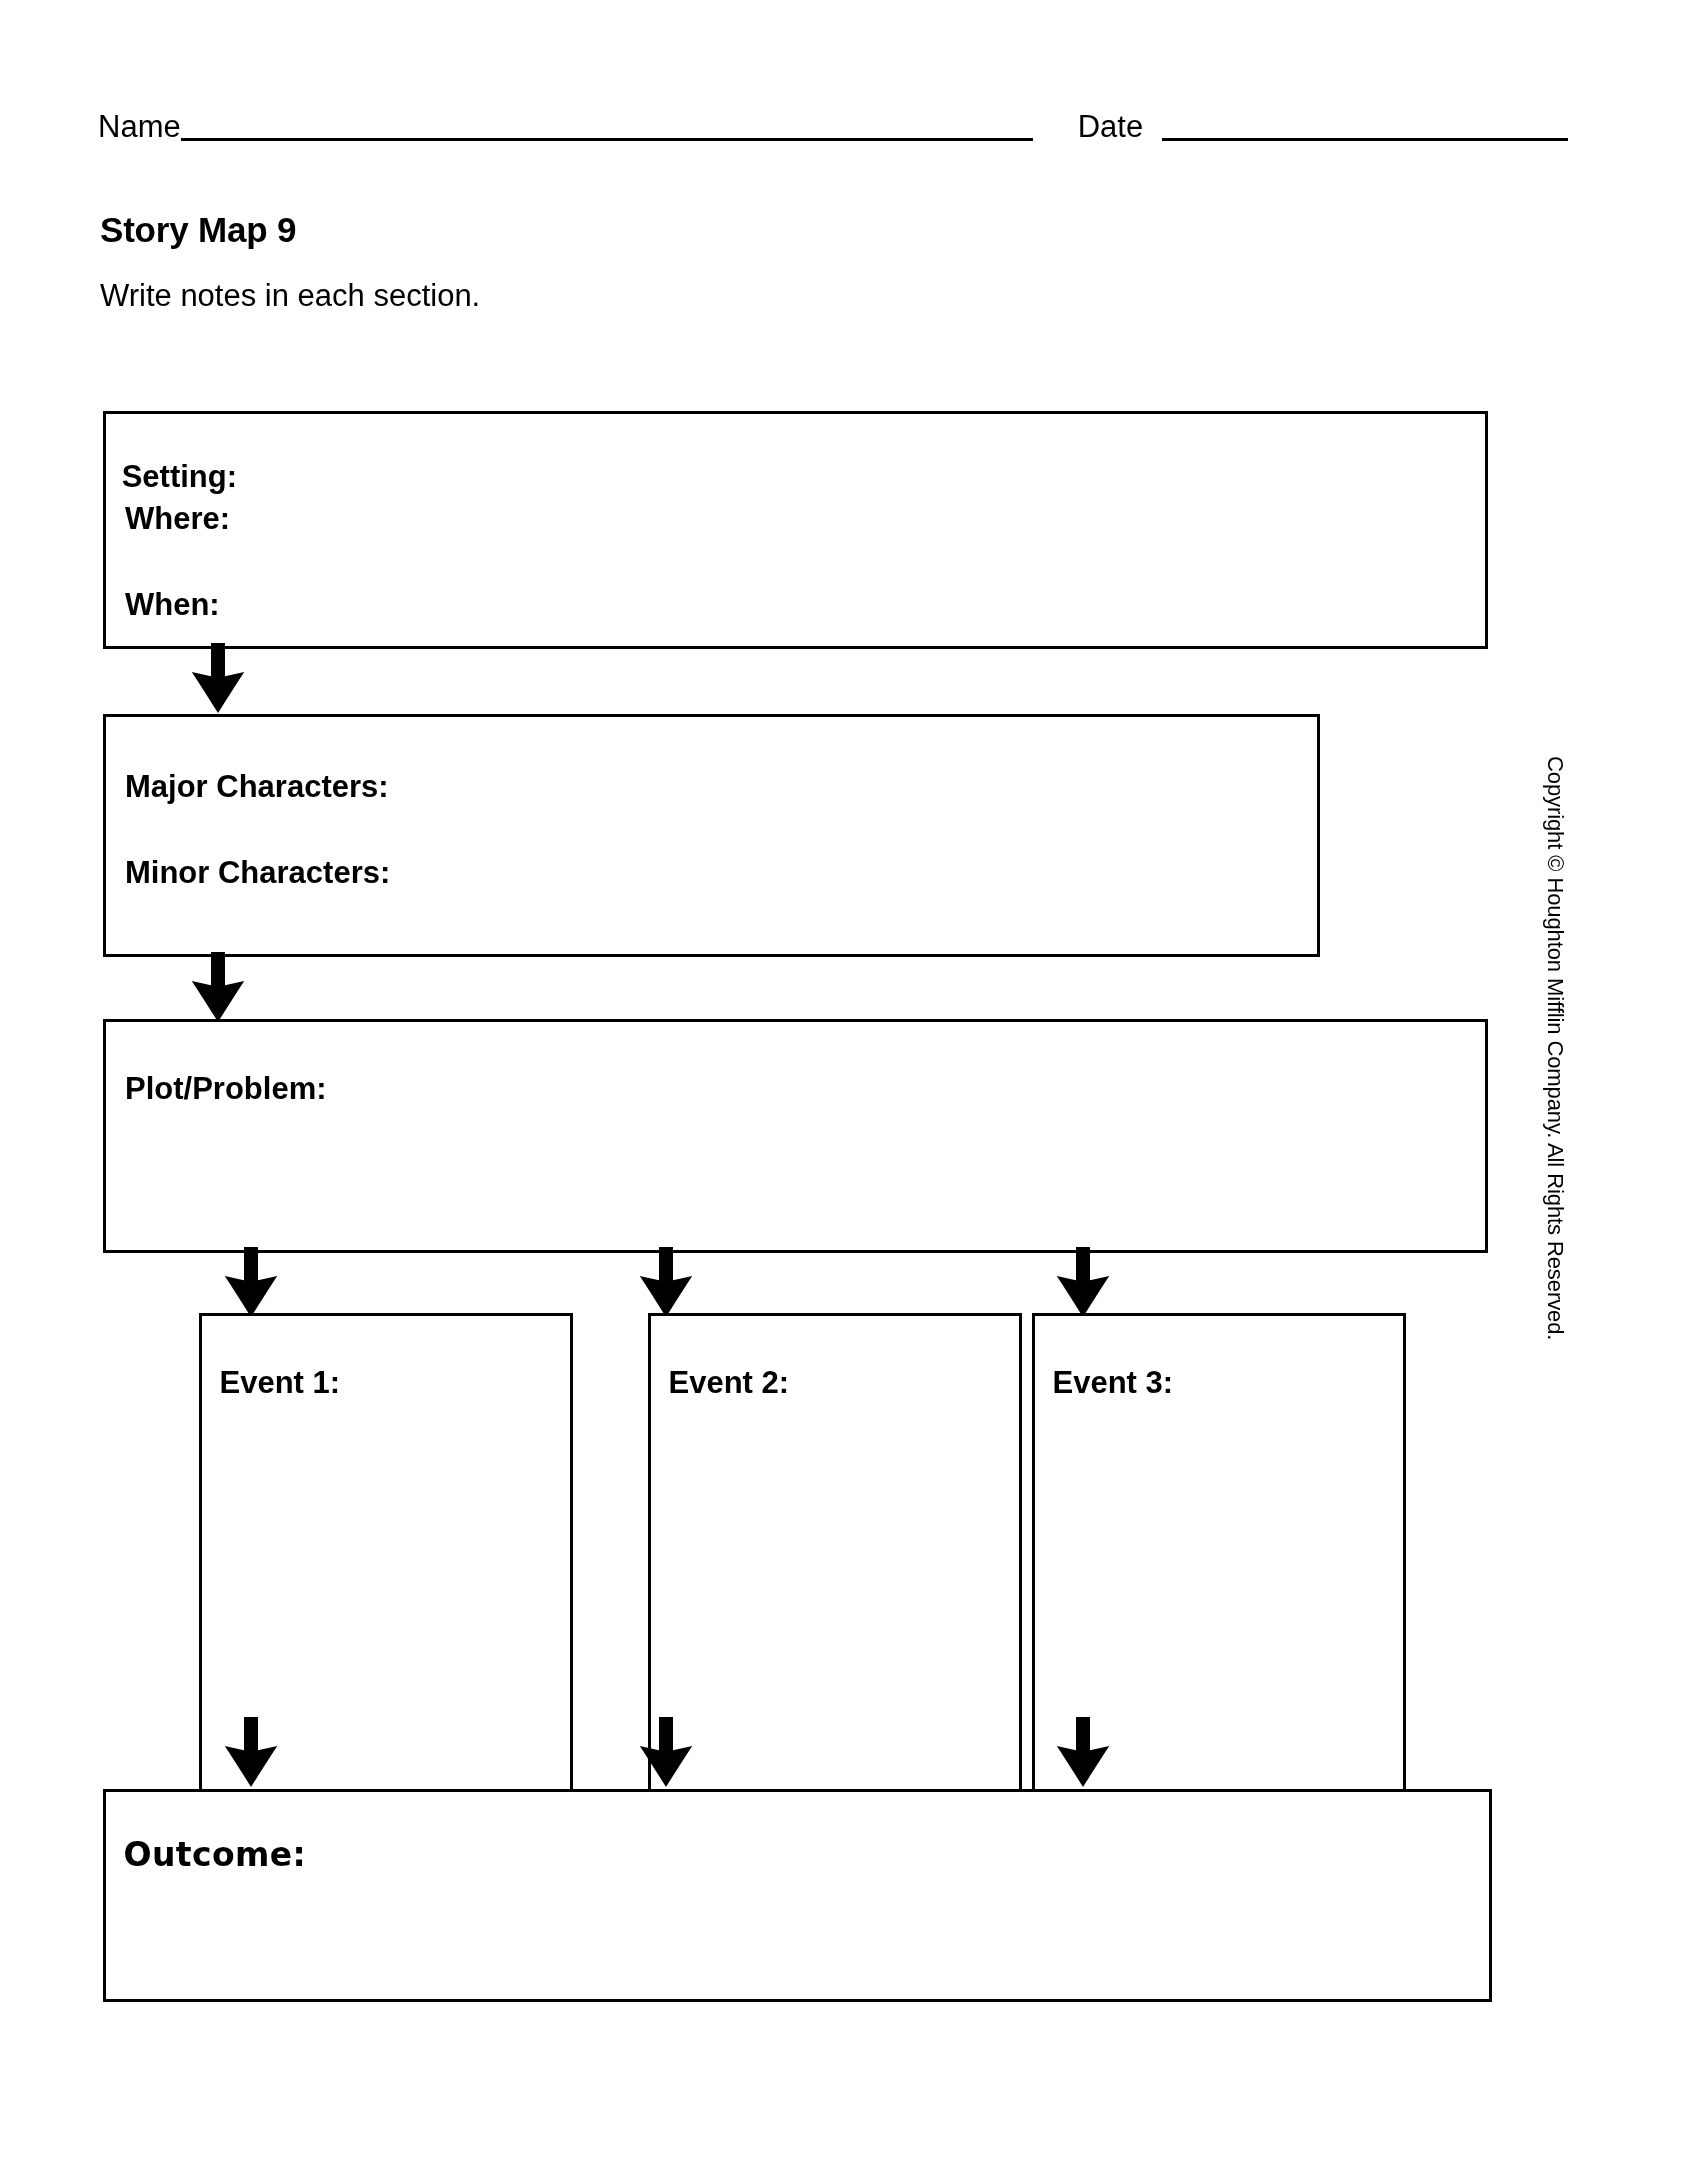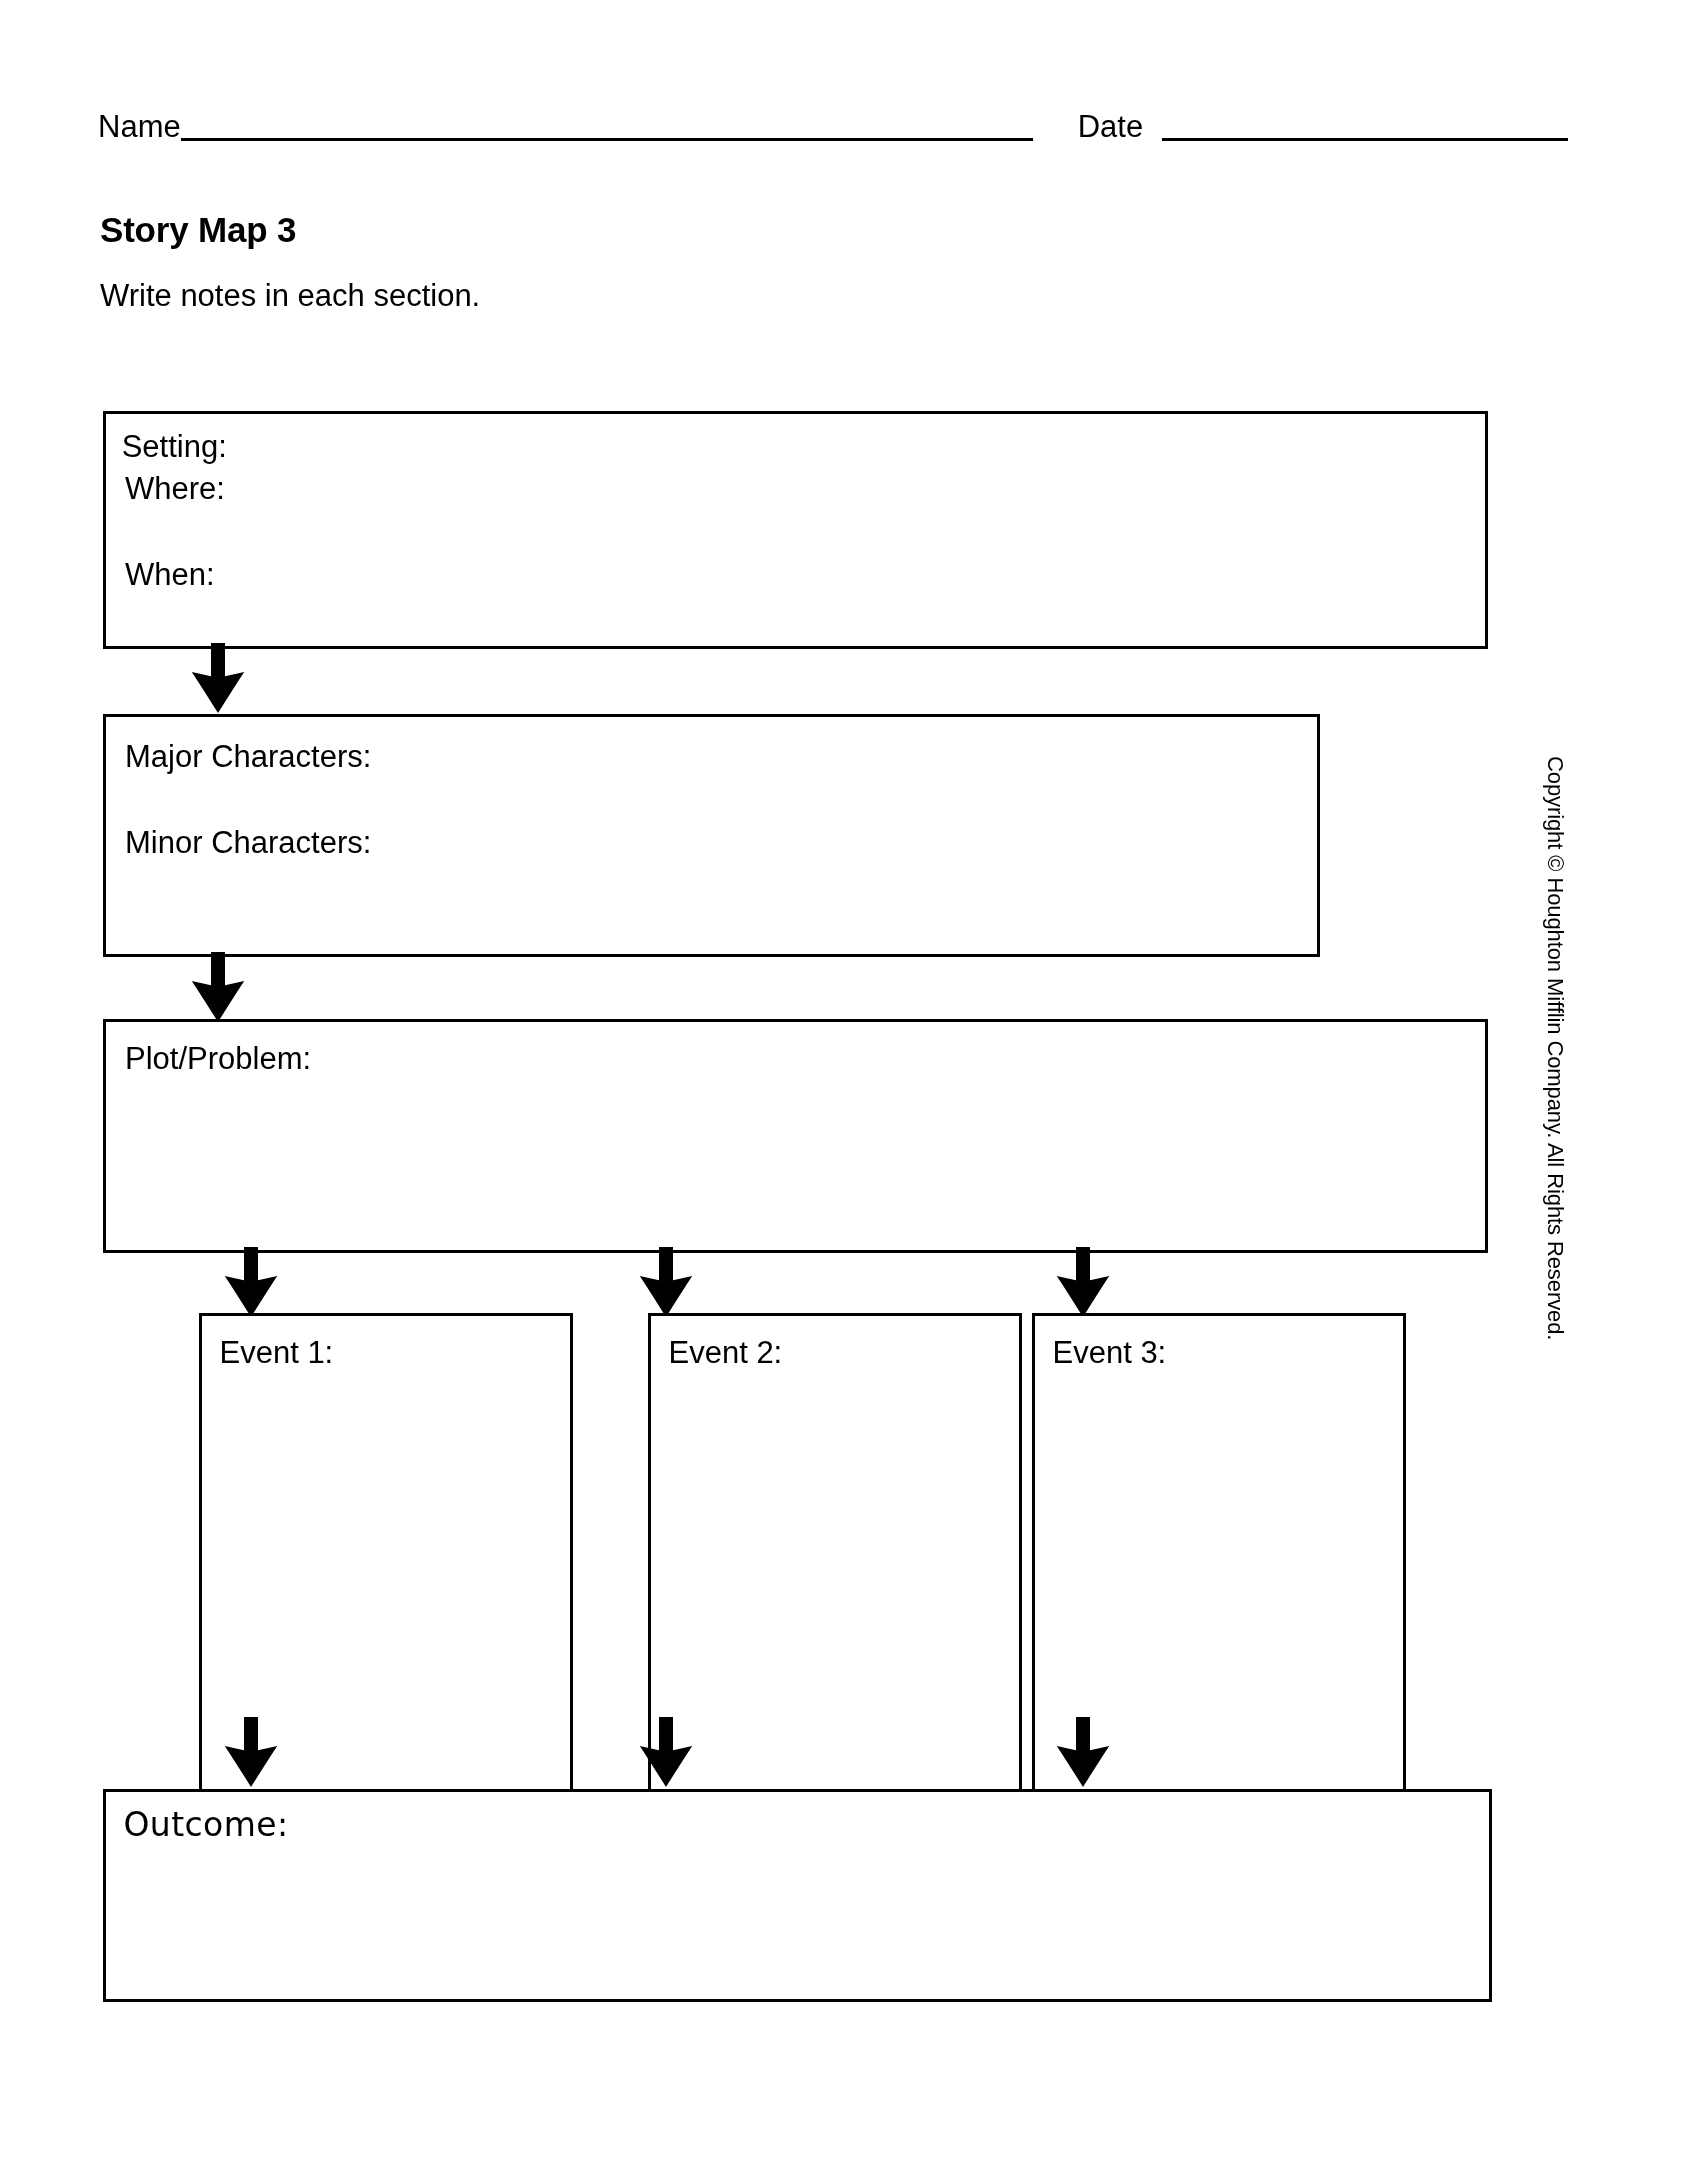--- a/index.html
+++ b/index.html
@@ -63,24 +63,25 @@
 
   
   .box {
     position: absolute;
     border: 3.5px solid #000;
     background: #fff;
     box-sizing: border-box;
   }
   .box-label {
     position: absolute;
-    font-weight: normal;
+    font-weight: bold;
     font-size: 31px;
     line-height: 42px;
     white-space: nowrap;
+    margin-top: 30px;
   }
 
   
   #box-setting { left: 103px; top: 411px; width: 1385px; height: 238px; }
   #lbl-setting  { left: 15.7px; top: 12.2px; }
   #lbl-where    { left: 19px; top: 54px; }
   #lbl-when     { left: 19px; top: 140px; }
 
   
   #box-characters { left: 103px; top: 714px; width: 1217px; height: 243px; }
@@ -148,21 +149,21 @@
 <div id="page">
 
   <div class="hdr">
     <span class="hdr-label">Name</span>
     <span class="rule rule-name"></span>
     <span class="hdr-gap"></span>
     <span class="hdr-label">Date</span>
     <span class="rule rule-date"></span>
   </div>
 
-  <div class="page-title">Story Map 3</div>
+  <div class="page-title">Story Map 9</div>
   <div class="page-sub">Write notes in each section.</div>
 
   <div class="box" id="box-setting">
     <span class="box-label" id="lbl-setting">Setting:</span>
     <span class="box-label" id="lbl-where">Where:</span>
     <span class="box-label" id="lbl-when">When:</span>
   </div>
 
   <div class="arrow" id="arrow-setting-characters">
     <svg viewBox="0 0 64 80" preserveAspectRatio="none" aria-hidden="true">

